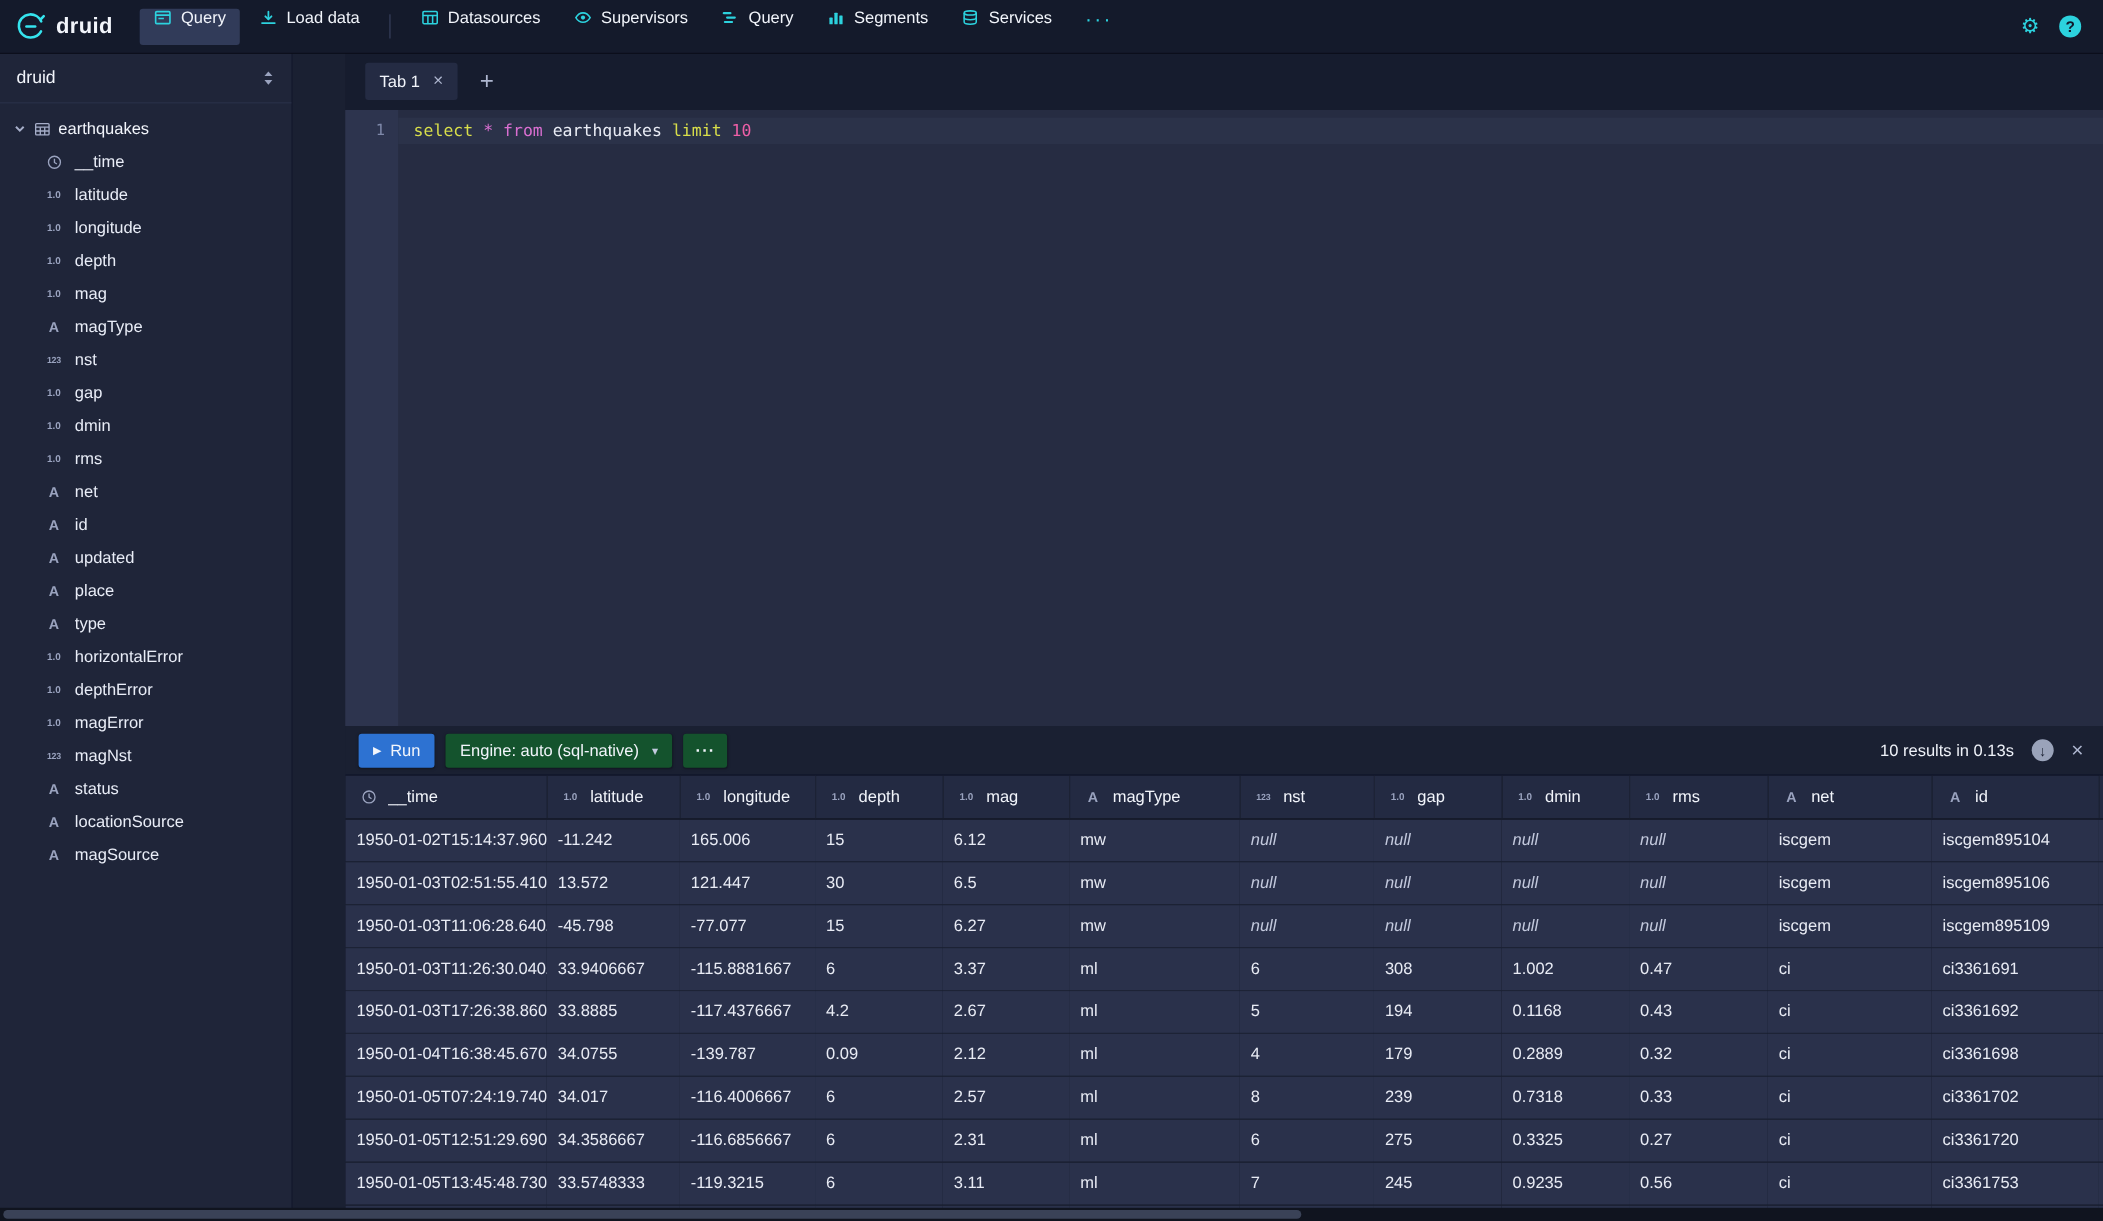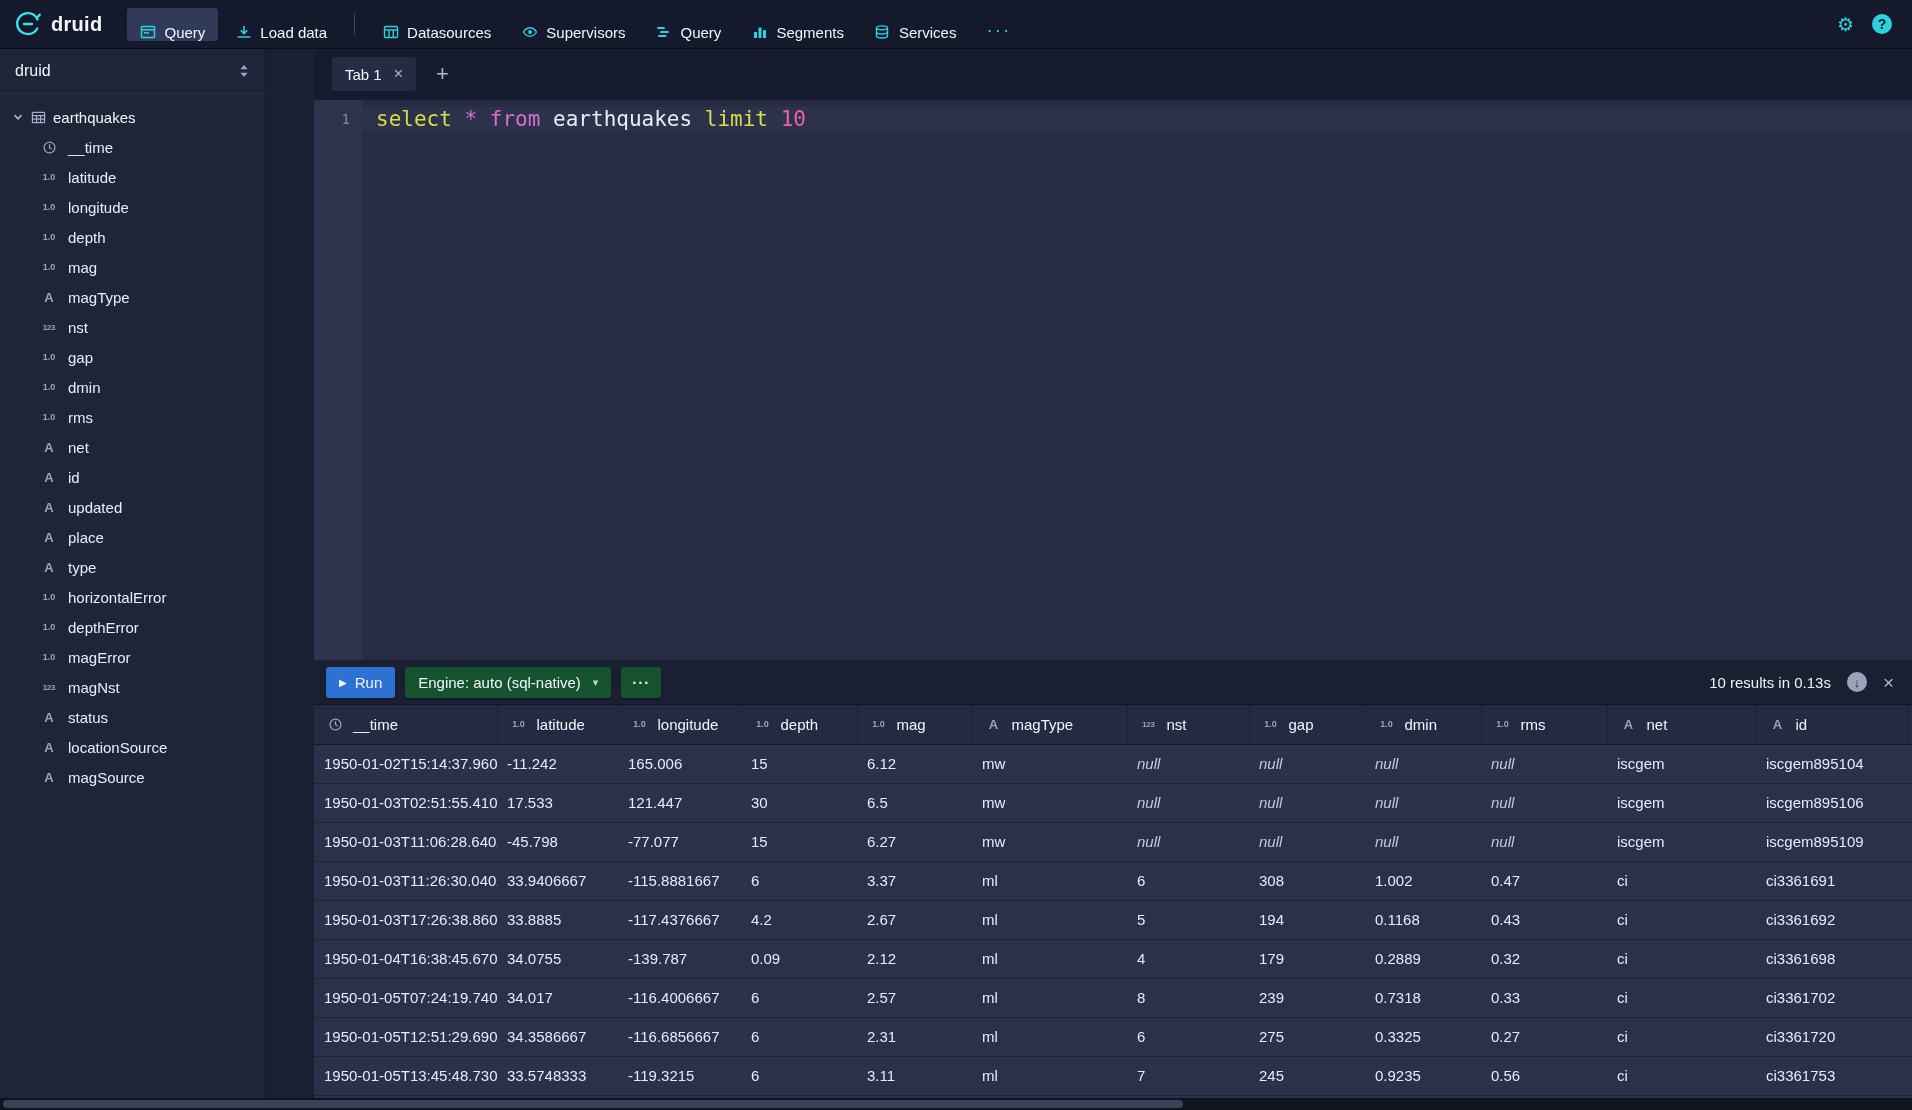--- a/index.html
+++ b/index.html
@@ -11,21 +11,21 @@
     position:relative;
   }
   
   .navbar {
     height:48px; background:#141a2b; display:flex; align-items:center;
     padding:0 14px; gap:4px; box-shadow:0 1px 0 #0b0e1a; position:relative; z-index:5;
   }
   .brand { display:flex; align-items:center; gap:9px; margin-right:20px; }
   .brand-text { font-size:20px; font-weight:700; letter-spacing:.3px; }
   .nav-item {
-    display:flex; align-items:flex-end; gap:8px; padding:0 13px; height:33px;
+    display:flex; align-items:flex-start; gap:8px; padding:0 13px; height:33px;
     border-radius:3px; font-size:15px; color:#f2f5fb; cursor:pointer; white-space:nowrap;
   }
   .nav-item.active { background:#313b59; }
   .nav-icon { display:inline-flex; width:17px; height:17px; align-items:center; justify-content:center; color:#2cd2de; }
   .nav-icon svg { width:16px; height:16px; }
   .nav-divider { width:1px; height:22px; background:#3a4360; margin:0 10px; }
   .nav-more { font-size:19px; color:#2cd2de; letter-spacing:2px; }
   .navbar-right { margin-left:auto; display:flex; gap:18px; align-items:center; padding-right:6px; }
   .gear { font-size:19px; color:#2cd2de; cursor:pointer; line-height:1; }
   .help {
@@ -63,21 +63,21 @@
   }
   .tab-close { color:#aeb6cf; font-size:16px; cursor:pointer; line-height:1; }
   .add-tab { margin-left:12px; font-size:22px; color:#aeb6cf; cursor:pointer; padding:0 8px; line-height:1; }
   
   .editor { flex:1; display:flex; background:#262c42; min-height:0; position:relative; }
   .gutter {
     width:48px; background:#2d344e; color:#7e88a9; flex:none;
     font-family:"DejaVu Sans Mono", monospace; font-size:14px;
     text-align:right; padding:7px 12px 0 0; line-height:24px;
   }
-  .code-area { flex:1; padding-top:7px; font-family:"DejaVu Sans Mono", monospace; font-size:21px; min-width:0; cursor:text; }
+  .code-area { flex:1; padding-top:7px; font-family:"DejaVu Sans Mono", monospace; font-size:15px; min-width:0; cursor:text; }
   .code-line { height:24px; line-height:24px; padding-left:14px; background:#2b3249; white-space:pre; }
   .tok-keyword { color:#d8de4a; }
   .tok-operator { color:#d86ed0; }
   .tok-number { color:#ee5fa7; }
   .tok-plain { color:#e9ecf5; }
   
   .runbar { height:44px; flex:none; display:flex; align-items:center; gap:10px; padding:0 12px; background:#1a2032; }
   .btn {
     height:31px; display:inline-flex; align-items:center; gap:8px; padding:0 13px;
     border-radius:3px; background:#14532d; color:#f2f5fb; font-size:15px; border:none;
@@ -556,21 +556,21 @@
               <td class="null">null</td>
               <td class="null">null</td>
               <td class="null">null</td>
               <td class="null">null</td>
               <td>iscgem</td>
               <td>iscgem895104</td>
               <td>2022-0</td>
             </tr>
             <tr>
               <td>1950-01-03T02:51:55.410Z</td>
-              <td>17.533</td>
+              <td>13.572</td>
               <td>121.447</td>
               <td>30</td>
               <td>6.5</td>
               <td>mw</td>
               <td class="null">null</td>
               <td class="null">null</td>
               <td class="null">null</td>
               <td class="null">null</td>
               <td>iscgem</td>
               <td>iscgem895106</td>

